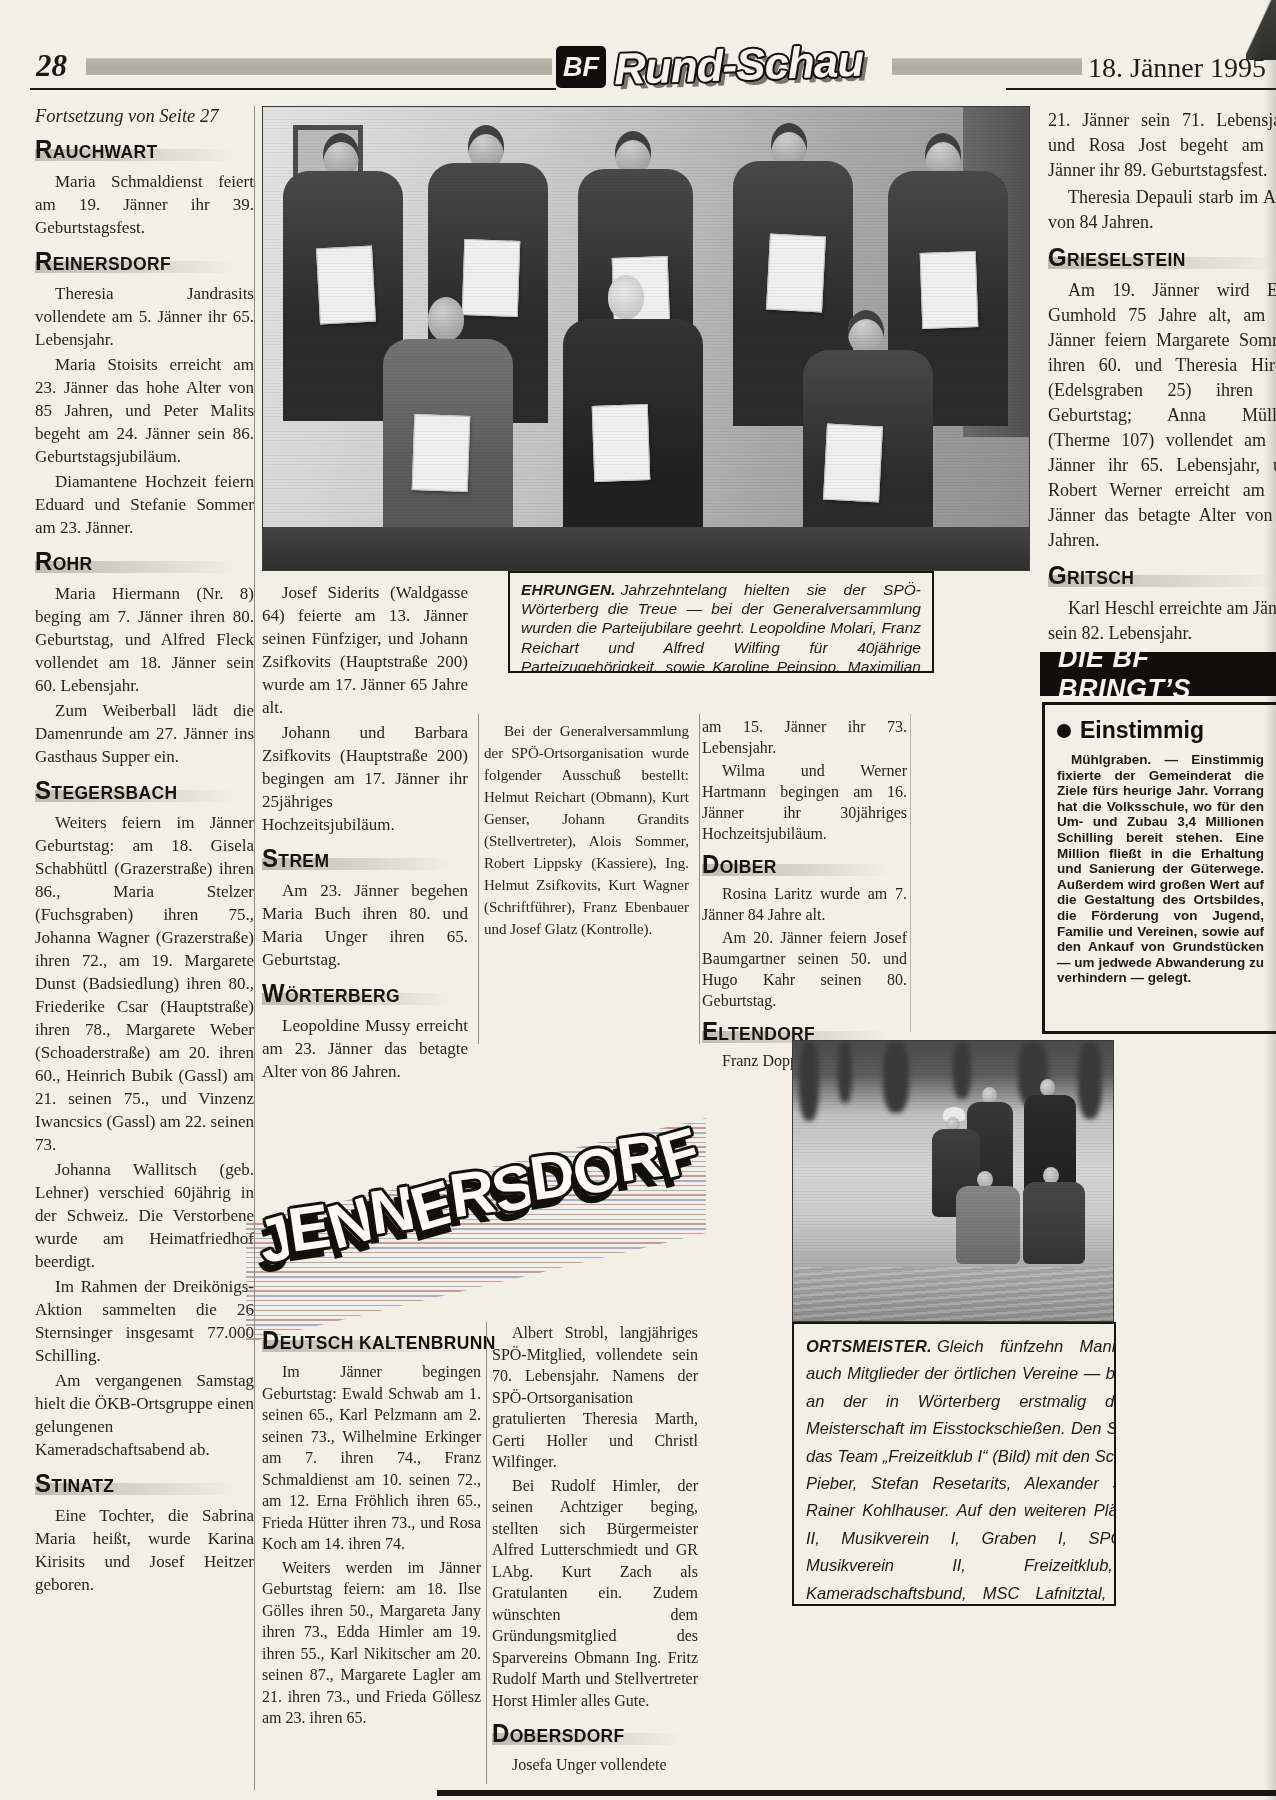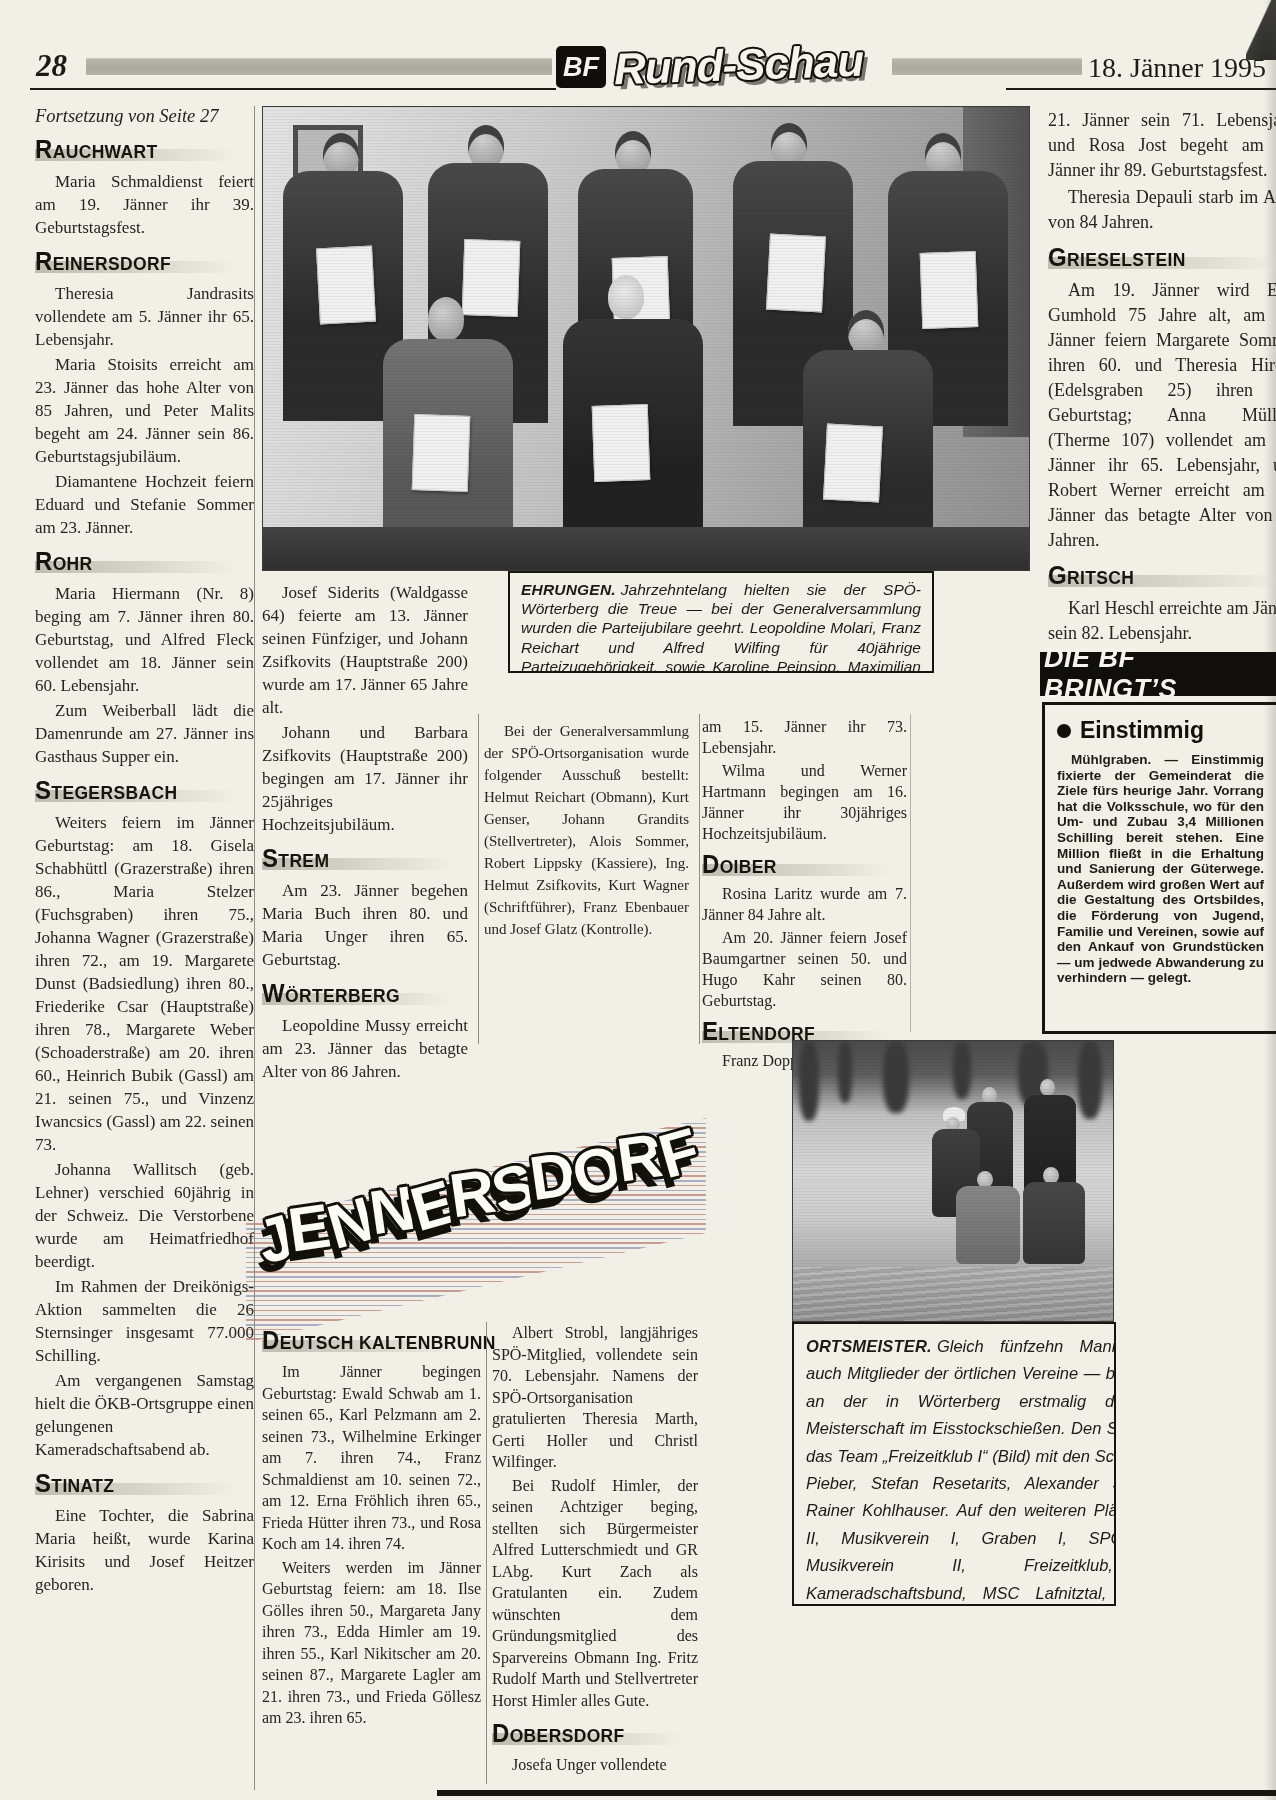--- a/index.html
+++ b/index.html
@@ -38,21 +38,21 @@
   .vline{background:#8f8c83;width:1px}
   
   .capbox{border:2px solid #17150f;background:#f2efe7;overflow:hidden}
   .cap{font-family:"Liberation Sans",sans-serif;font-style:italic;text-align:justify;color:#1c1a14;
        hyphens:auto;-webkit-hyphens:auto}
   .cap .lead{font-weight:bold;font-style:italic;letter-spacing:.2px;padding-right:5px}
   .cap-ehr{font-size:15.5px;line-height:19.2px}
   .cap-ort{font-size:16.5px;line-height:27.4px}
   
   .bf-banner{background:#100f0c;color:#f5f3ec;font-family:"Liberation Sans",sans-serif;font-weight:bold;font-style:italic;
-      font-size:27px;letter-spacing:.5px;display:flex;align-items:center;padding-left:4px}
+      font-size:27px;letter-spacing:.5px;display:flex;align-items:center;padding-left:18px}
   .bf-inner{border:3px solid #16140f;border-right:none;padding:8px 12px 0 12px;overflow:hidden}
   .bf-head{font-family:"Liberation Sans",sans-serif;font-weight:bold;font-size:23px;color:#121109;margin:4px 0 8px;display:flex;align-items:center}
   .bf-dot{width:14px;height:14px;border-radius:50%;background:#121109;margin-right:9px;flex:0 0 auto}
   .bf-body{font-family:"Liberation Sans",sans-serif;font-weight:bold;font-size:13.5px;line-height:15.6px;
       text-align:justify;text-indent:14px;color:#1d1b14;hyphens:auto;-webkit-hyphens:auto}
   
   .photo{position:absolute;overflow:hidden;border:1px solid #3c3a33;filter:grayscale(1) contrast(.98) brightness(1.01)}
   .photo::after{content:'';position:absolute;inset:0;
       background:repeating-linear-gradient(0deg,rgba(25,23,18,.06) 0 1px,transparent 1px 3px);pointer-events:none}
   .suit{position:absolute;background:linear-gradient(180deg,#4a4740,#2b2925 60%);border-radius:26px 26px 0 0}

